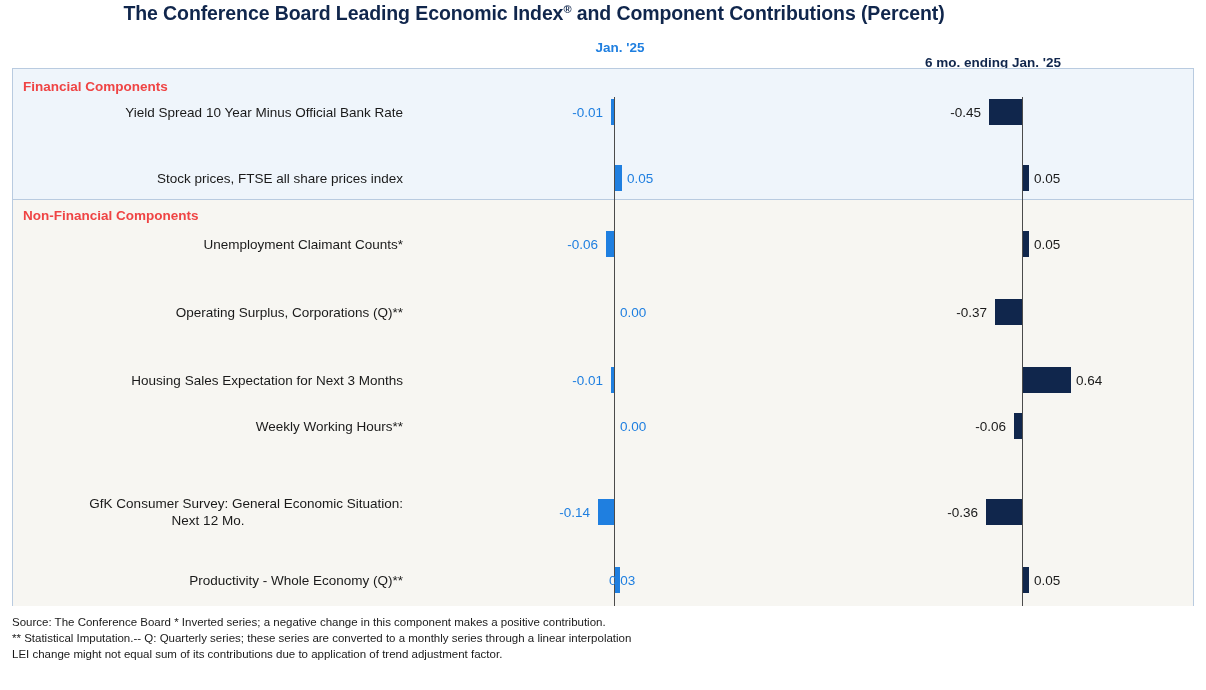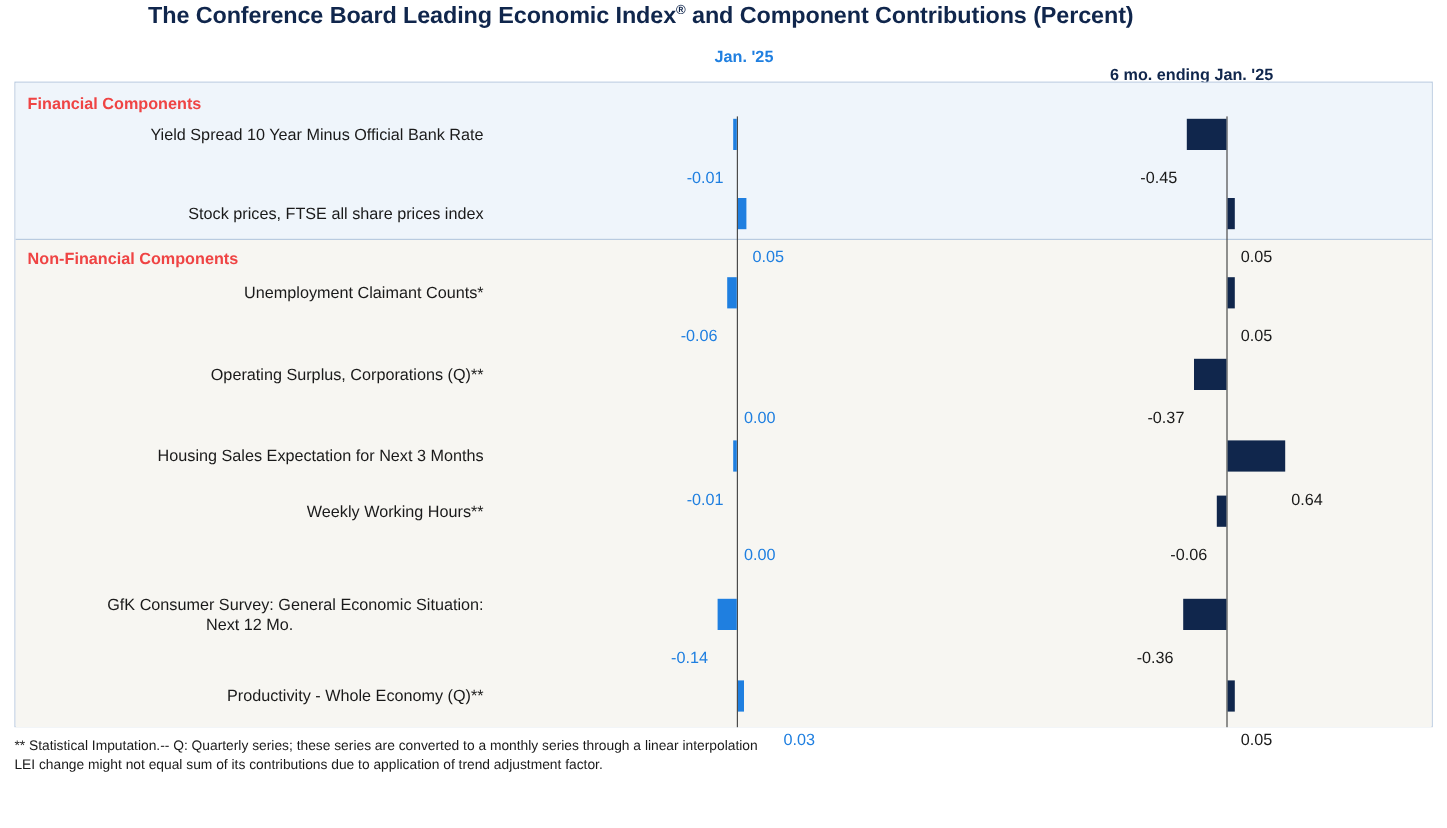--- a/index.html
+++ b/index.html
@@ -133,21 +133,20 @@
     transform: translateY(-13px);
   }
   .bar.left { background: #1f7fe0; }
   .bar.right { background: #10264c; }
   .val {
     position: absolute;
     top: 50%;
     transform: translateY(-50%);
     font-size: 13.5px;
     white-space: nowrap;
-    margin-top: 36px;
   }
   .val.left { color: #1f7fe0; }
   .val.right { color: #1a1a1a; }
 
   .footnotes {
     position: absolute;
     left: 12px;
     top: 614px;
     width: 1180px;
     font-size: 11.5px;
@@ -239,24 +238,25 @@
           <div class="bar left" style="width: 16px; left: 585px;"></div>
           <div class="val left" style="right: 603px;">-0.14</div>
           <div class="bar right" style="width: 36px; left: 973px;"></div>
           <div class="val right" style="right: 215px;">-0.36</div>
         </div>
         <div class="row" style="top: 478px;">
           <div class="row-label">
             <div>Productivity - Whole Economy (Q)**</div>
           </div>
           <div class="bar left" style="width: 5px; left: 602px;"></div>
-          <div class="val left" style="left: 640px;">0.03</div>
+          <div class="val left" style="left: 596px;">0.03</div>
           <div class="bar right" style="width: 6px; left: 1010px;"></div>
           <div class="val right" style="left: 1021px;">0.05</div>
         </div>
       </div>
   </div>
 
   <div class="footnotes">
+    <div>Source: The Conference Board *  Inverted series; a negative change in this component makes a positive contribution.</div>
     <div><span>**  Statistical Imputation.-- Q: Quarterly series; these series are converted to a monthly series through a linear interpolatio</span><span>n</span></div>
     <div>LEI change might not equal sum of its contributions due to application of trend adjustment factor.</div>
   </div>
 </div>
 
 </body></html>

